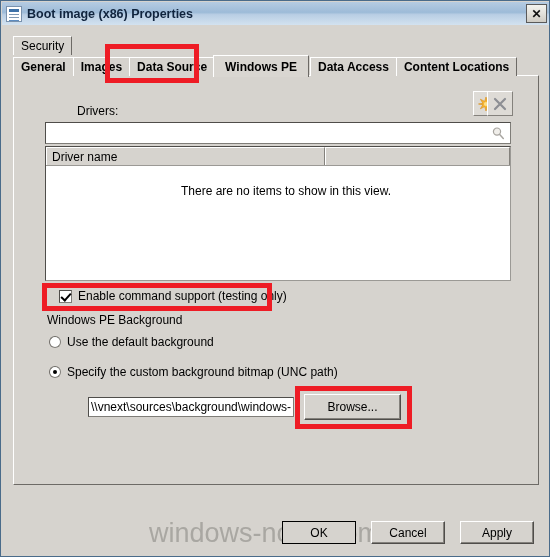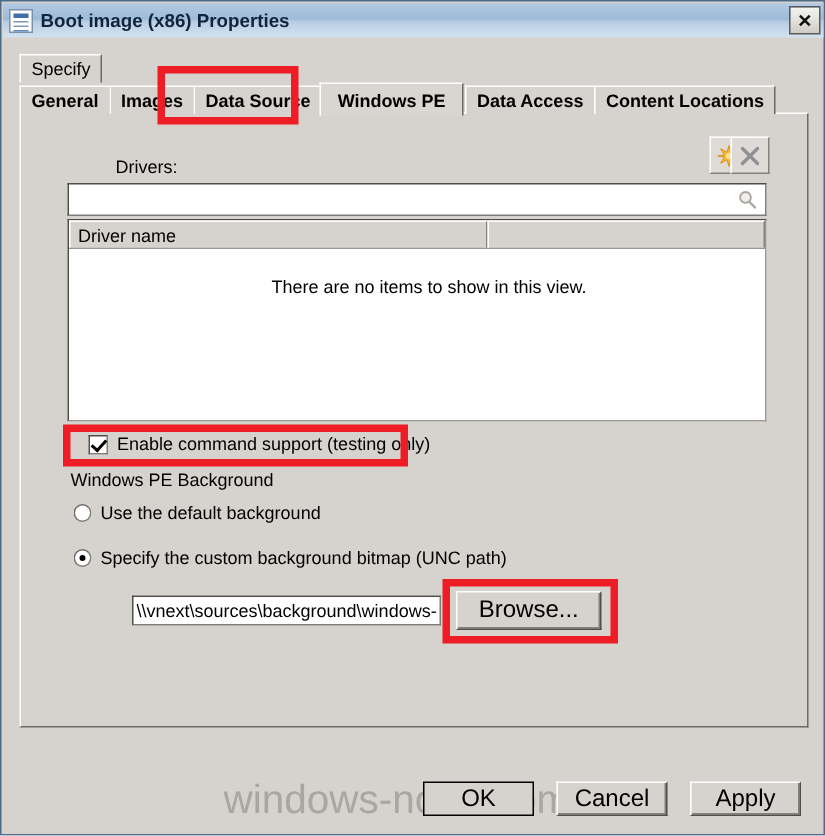--- a/index.html
+++ b/index.html
@@ -309,21 +309,21 @@
   }
 
   .btn {
     box-sizing: border-box;
     background: #d6d3ce;
     border: 1px solid #ffffff;
     border-right-color: #4f4d4a;
     border-bottom-color: #4f4d4a;
     box-shadow: inset -1px -1px 0 #84817c;
     font-family: "Liberation Sans", sans-serif;
-    font-size: 16px;
+    font-size: 12px;
     color: #000000;
     display: flex;
     align-items: center;
     justify-content: center;
     white-space: nowrap;
   }
   .btn-browse {
     position: absolute;
     left: 303px; top: 393px;
     width: 97px; height: 26px;
@@ -377,21 +377,21 @@
   <div class="titlebar">
     <div class="title-icon"></div>
     <div class="title-text">Boot image (x86) Properties</div>
     <div class="close-btn">✕</div>
   </div>
 
   <div class="tabbody"></div>
 
   <div class="tabstrip">
     <div class="tabrow row1">
-      <div class="tab">Specify</div>
+      <div class="tab">Security</div>
     </div>
     <div class="tabrow row2">
       <div class="tab">General</div>
       <div class="tab">Images</div>
       <div class="tab">Data Source</div>
       <div class="tab active">Windows PE</div>
       <div class="tab">Data Access</div>
       <div class="tab">Content Locations</div>
     </div>
   </div>

